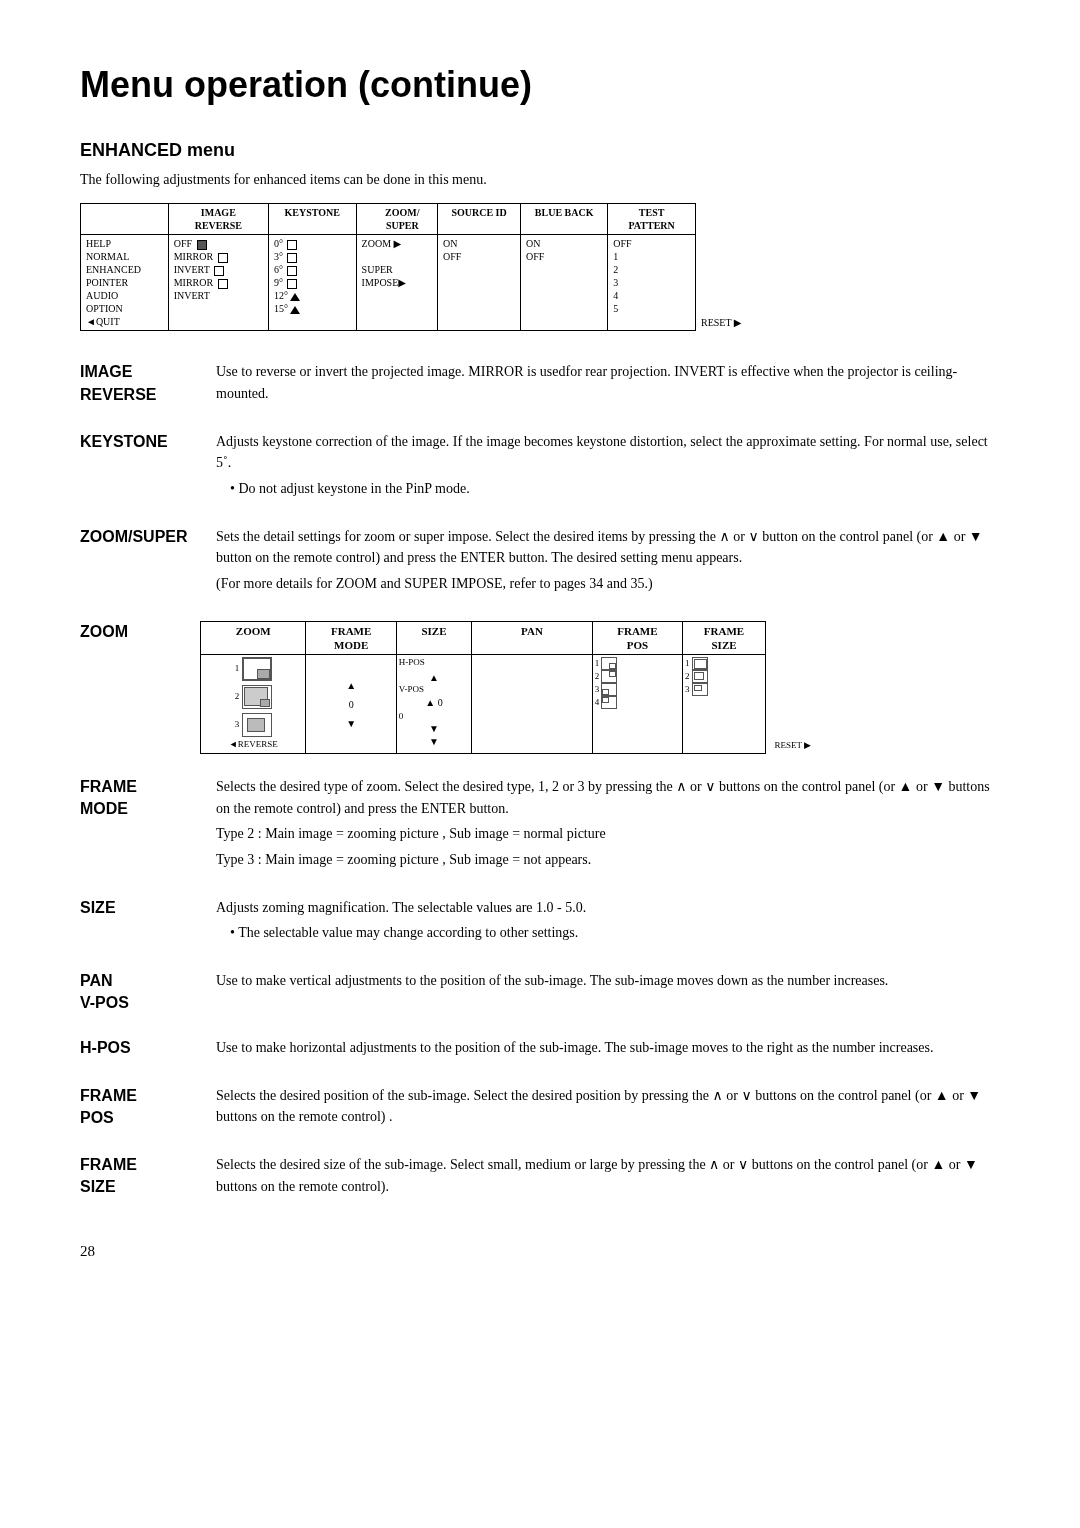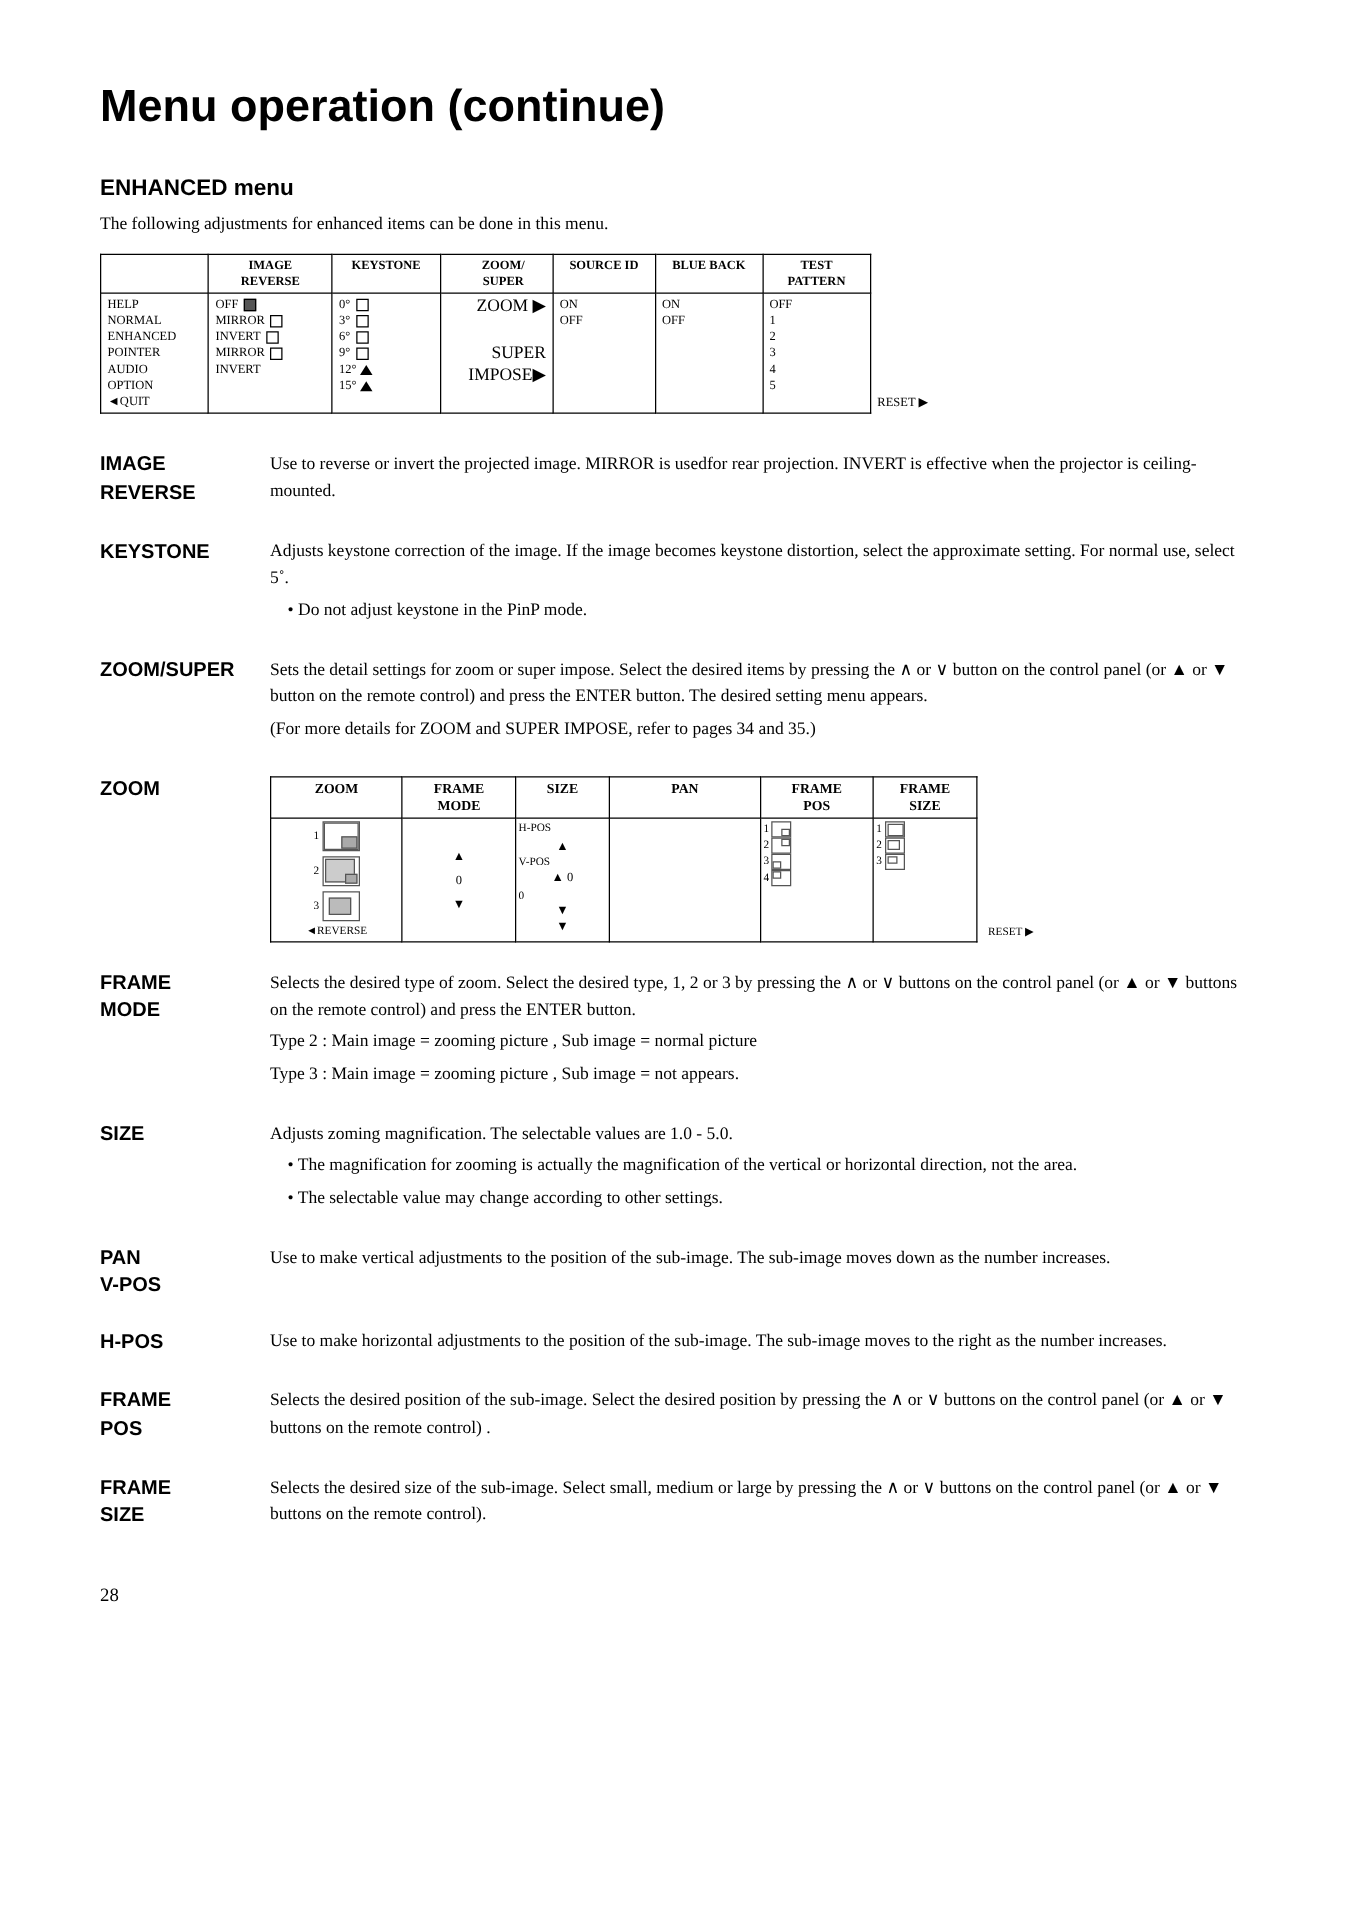--- a/index.html
+++ b/index.html
@@ -106,21 +106,21 @@
       line-height: 1.55;
     }
     .section-body p { margin-bottom: 4px; }
     .bullet { margin-left: 14px; }
     .bullet::before { content: "• "; }
 
     
     .zoom-outer {
       display: flex;
       margin-bottom: 22px;
-      gap: 16px;
+      gap: 0;
     }
     .zoom-label {
       font-family: Arial, sans-serif;
       font-size: 16px;
       font-weight: bold;
       min-width: 120px;
       flex-shrink: 0;
     }
     .zoom-table-wrap {
       flex: 1;
@@ -193,21 +193,21 @@
       INVERT
     </td>
     <td style="font-size:10px;">
       0° <span class="small-square"></span><br>
       3° <span class="small-square"></span><br>
       6° <span class="small-square"></span><br>
       9° <span class="small-square"></span><br>
       12° <span class="small-triangle"></span><br>
       15° <span class="small-triangle"></span>
     </td>
-    <td style="font-size:14px;text-align:right;">
+    <td style="font-size:10px;">
       ZOOM ▶<br><br>
       SUPER<br>IMPOSE▶
     </td>
     <td style="font-size:10px;">
       ON<br>OFF
     </td>
     <td style="font-size:10px;">
       ON<br>OFF
     </td>
     <td style="font-size:10px;">
@@ -318,21 +318,20 @@
     <p>Selects the desired type of zoom. Select the desired type, 1, 2 or 3 by pressing the ∧ or ∨ buttons on the control panel (or ▲ or ▼ buttons on the remote control) and press the ENTER button.</p>
     <p>Type 2 :  Main image = zooming picture , Sub image = normal picture</p>
     <p>Type 3 :  Main image = zooming picture , Sub image = not appears.</p>
   </div>
 </div>
 
 <div class="section">
   <div class="section-label">SIZE</div>
   <div class="section-body">
     <p>Adjusts zoming magnification. The selectable values are 1.0 - 5.0.</p>
-    <p class="bullet">The magnification for zooming is actually the magnification of the vertical or horizontal direction, not the area.</p>
     <p class="bullet">The selectable value may change according to other settings.</p>
   </div>
 </div>
 
 <div class="section">
   <div class="section-label">PAN<br><span>V-POS</span></div>
   <div class="section-body">
     <p>Use to make vertical adjustments to the position of the sub-image. The sub-image moves down as the number increases.</p>
   </div>
 </div>

